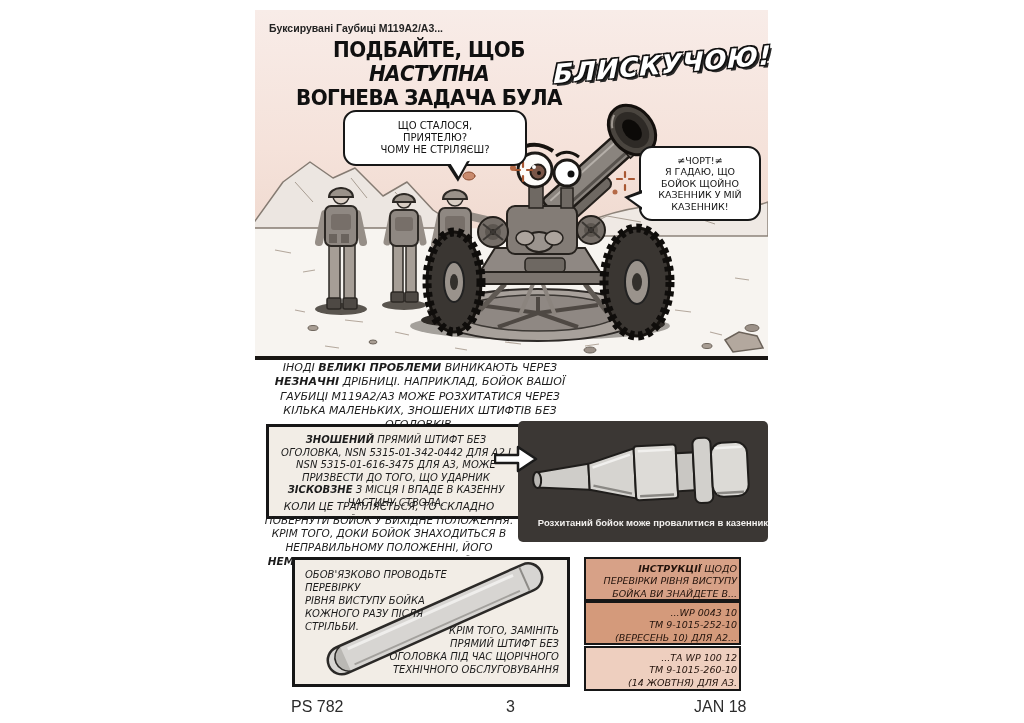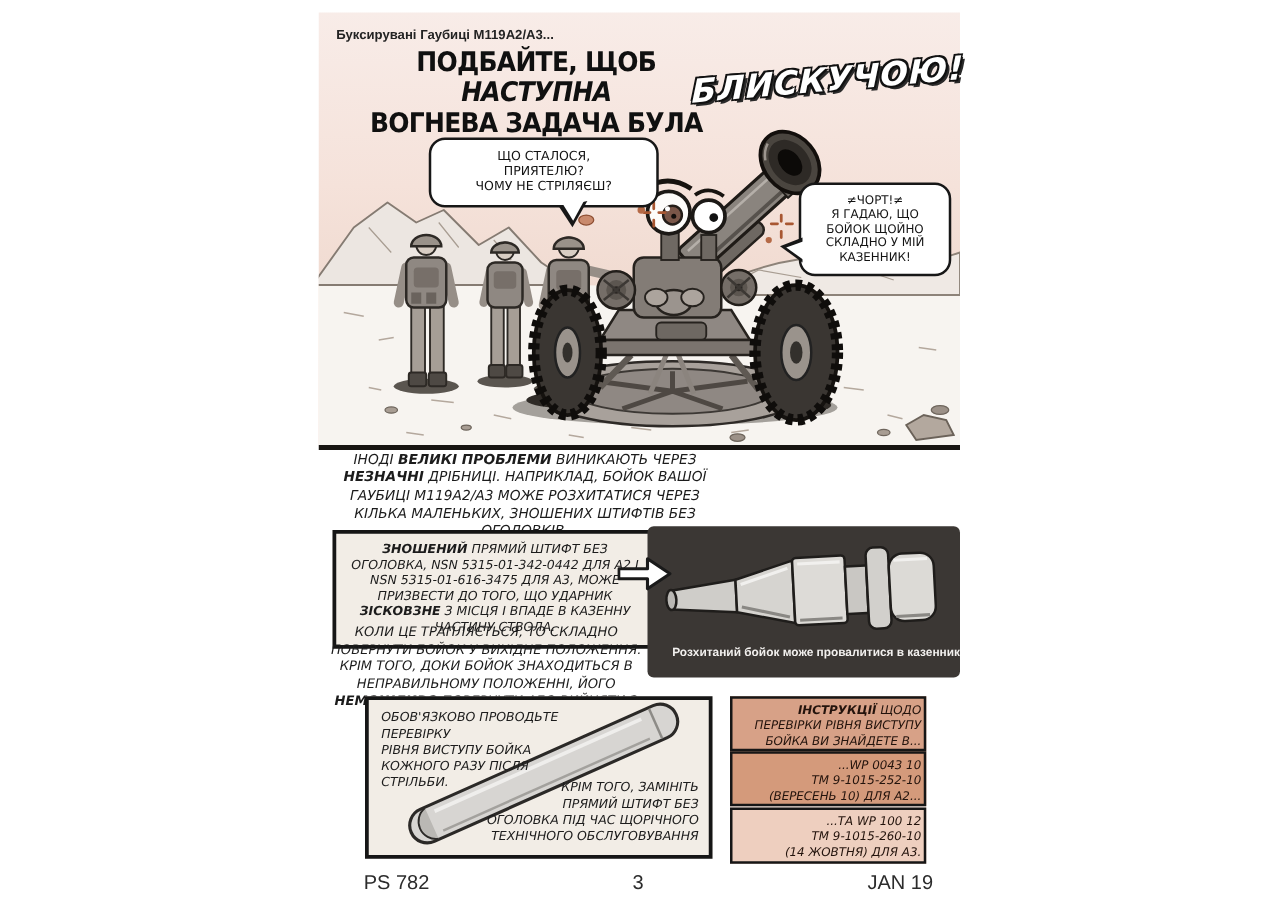--- a/index.html
+++ b/index.html
@@ -229,21 +229,21 @@
       <div>ПРИЯТЕЛЮ?</div>
       <div>ЧОМУ НЕ СТРІЛЯЄШ?</div>
       <div class="tail" id="tail-l-outline"></div>
       <div class="tail" id="tail-l-fill"></div>
     </div>
 
     <div id="bubble-right" class="abs bubble">
       <div>≠ЧОРТ!≠</div>
       <div>Я ГАДАЮ, ЩО</div>
       <div>БОЙОК ЩОЙНО</div>
-      <div>СКЛАДНО У МІЙ</div>
+      <div>КАЗЕННИК У МІЙ</div>
       <div>КАЗЕННИК!</div>
       <div class="tail" id="tail-r-outline"></div>
       <div class="tail" id="tail-r-fill"></div>
     </div>
   </div>
 
   <div id="intro-paragraph" class="abs comictext">
     <span>ІНОДІ </span><span class="b">ВЕЛИКІ ПРОБЛЕМИ</span><span> ВИНИКАЮТЬ ЧЕРЕЗ </span><span class="b">НЕЗНАЧНІ</span><span> ДРІБНИЦІ. НАПРИКЛАД, БОЙОК ВАШОЇ ГАУБИЦІ М119А2/А3 МОЖЕ РОЗХИТАТИСЯ ЧЕРЕЗ КІЛЬКА МАЛЕНЬКИХ, ЗНОШЕНИХ ШТИФТІВ БЕЗ ОГОЛОВКІВ.</span>
   </div>
 
@@ -310,15 +310,15 @@
     <div>(ВЕРЕСЕНЬ 10) ДЛЯ А2...</div>
   </div>
   <div id="instr-box-c" class="abs instr comictext">
     <div>...ТА WP 100 12</div>
     <div>ТМ 9-1015-260-10</div>
     <div>(14 ЖОВТНЯ) ДЛЯ А3.</div>
   </div>
 
   <div id="footer-left" class="abs footer">PS 782</div>
   <div id="footer-center" class="abs footer">3</div>
-  <div id="footer-right" class="abs footer">JAN 19</div>
+  <div id="footer-right" class="abs footer">JAN 18</div>
 
 </div>
 
 </body></html>

